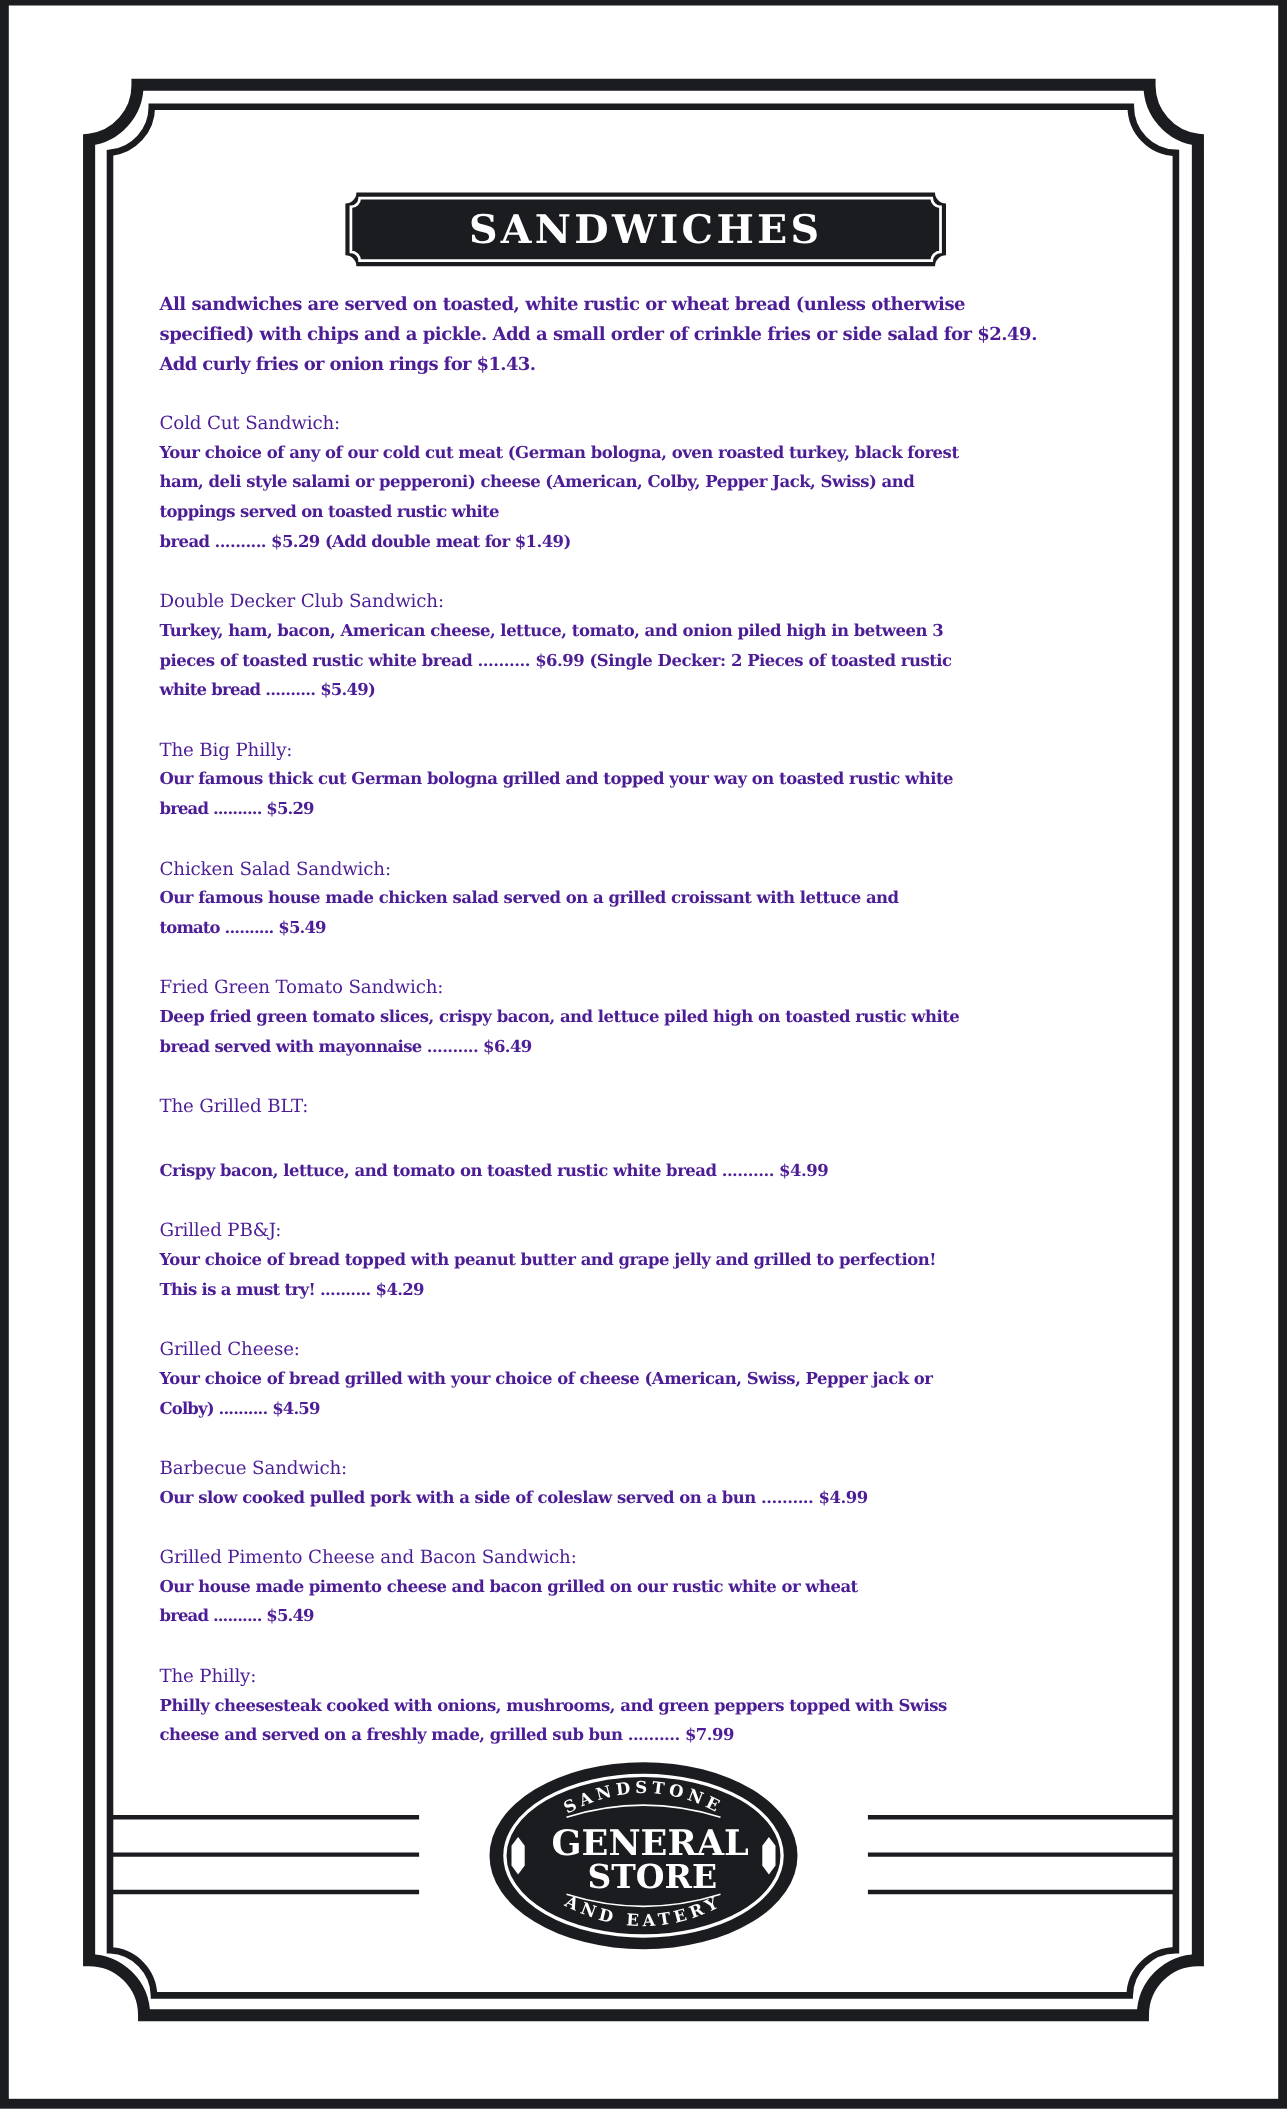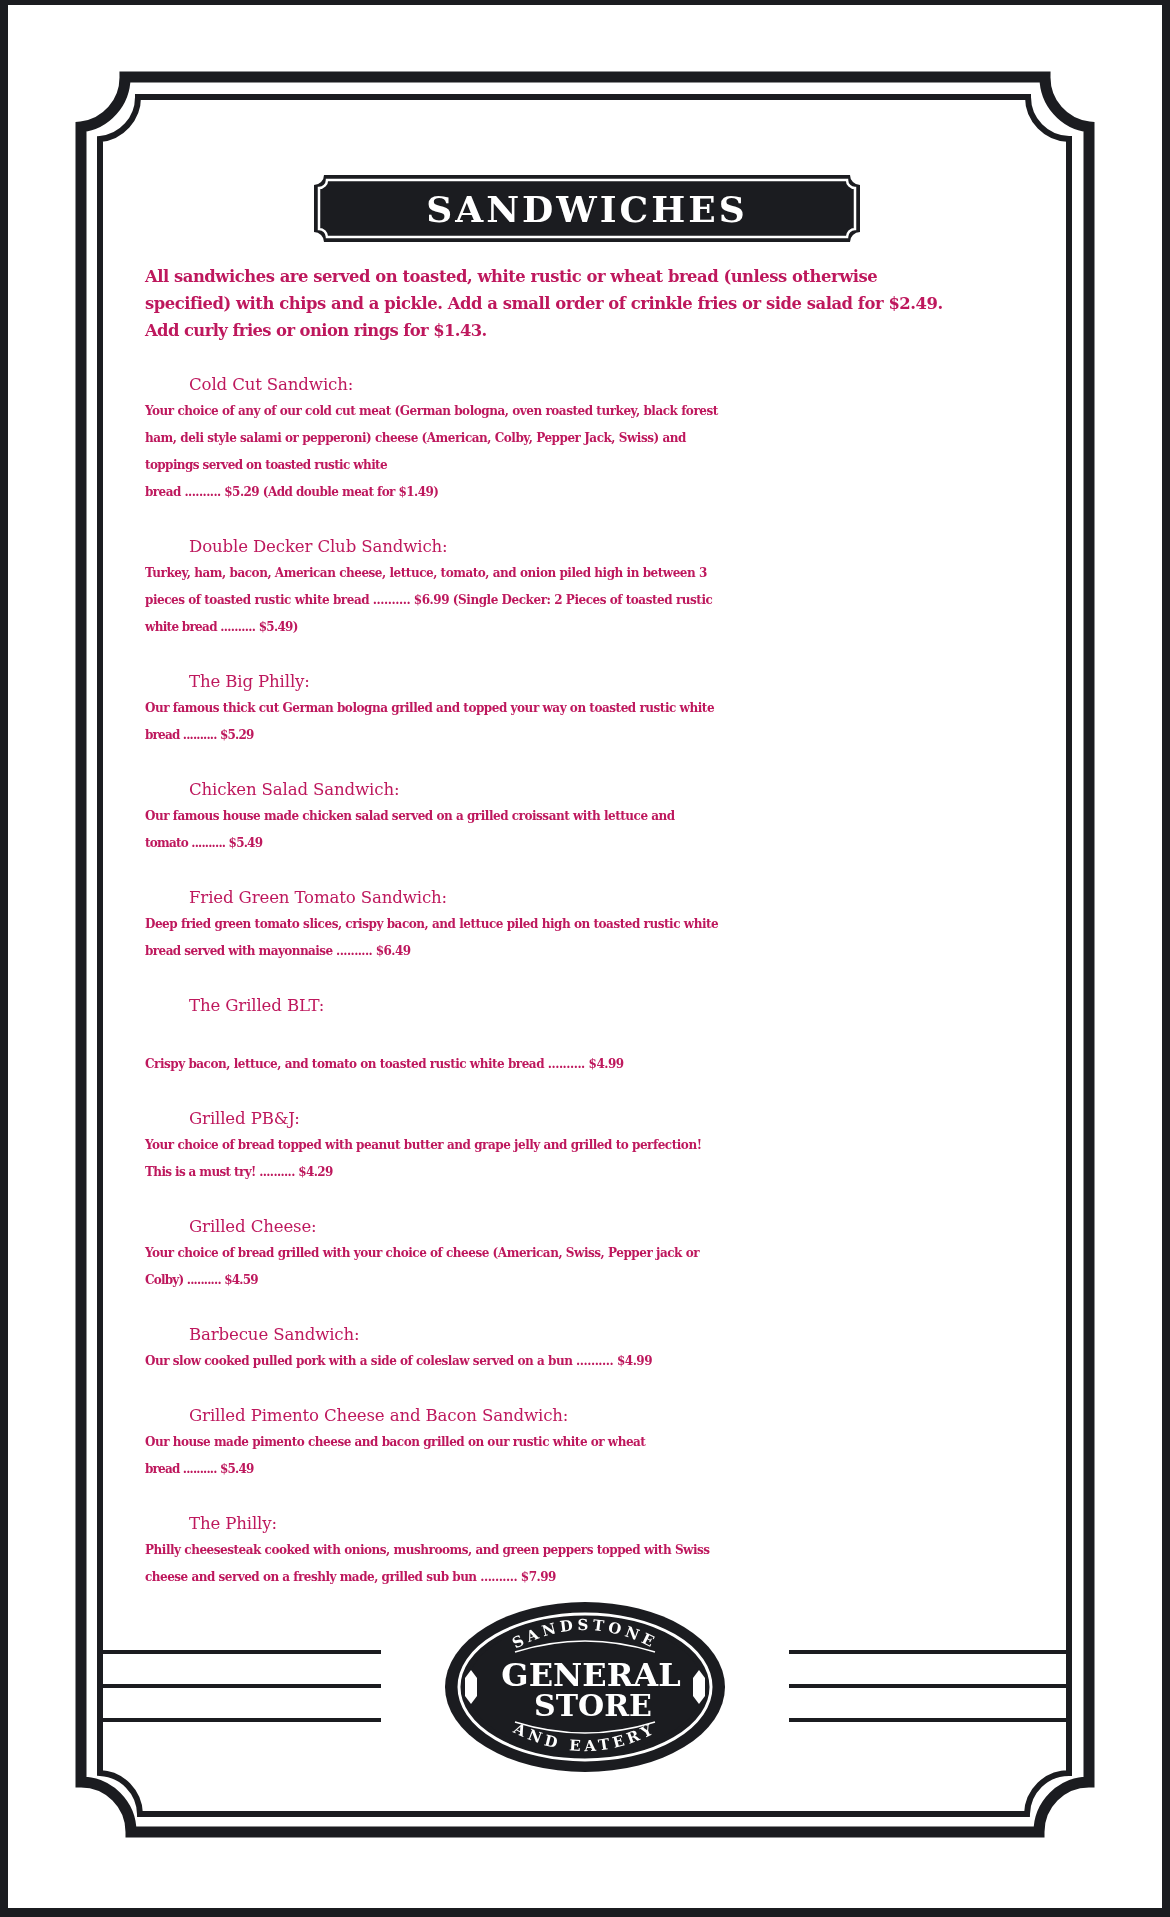--- a/index.html
+++ b/index.html
@@ -16,27 +16,27 @@
   }
   svg.frame { position: absolute; left: 0; top: 0; }
   .banner-title {
     position: absolute; left: 312px; top: 175px; width: 545px; height: 66px;
     display: flex; align-items: center; justify-content: center;
     color: #ffffff; font-family: "DejaVu Serif", serif; font-weight: bold;
     font-size: 36px; letter-spacing: 3px;
   }
   .content {
     position: absolute; left: 145px; top: 263px; width: 900px;
-    color: #be185d; font-size: 16.6px; line-height: 27px;
+    color: #4c1d95; font-size: 16.6px; line-height: 27px;
     letter-spacing: -0.15px;
   }
   .intro { font-weight: bold; font-size: 16.4px; letter-spacing: -0.35px; margin: 0 0 27px 0; }
   .item { margin: 0 0 27px 0; }
-  .item-name { font-weight: normal; display: block; margin-left: 44px; }
-  .item-desc { font-weight: bold; font-size: 12px; letter-spacing: -0.35px; display: block; white-space: pre-line; }
+  .item-name { font-weight: normal; display: block; }
+  .item-desc { font-weight: bold; font-size: 15px; letter-spacing: -0.35px; display: block; white-space: pre-line; }
   .line { display: block; white-space: nowrap; }
   .logo { position: absolute; left: 443px; top: 1600px; }
 </style>
 </head>
 <body>
 
 <div class="page">
 
   <svg class="frame" width="1154" height="1903">
 

